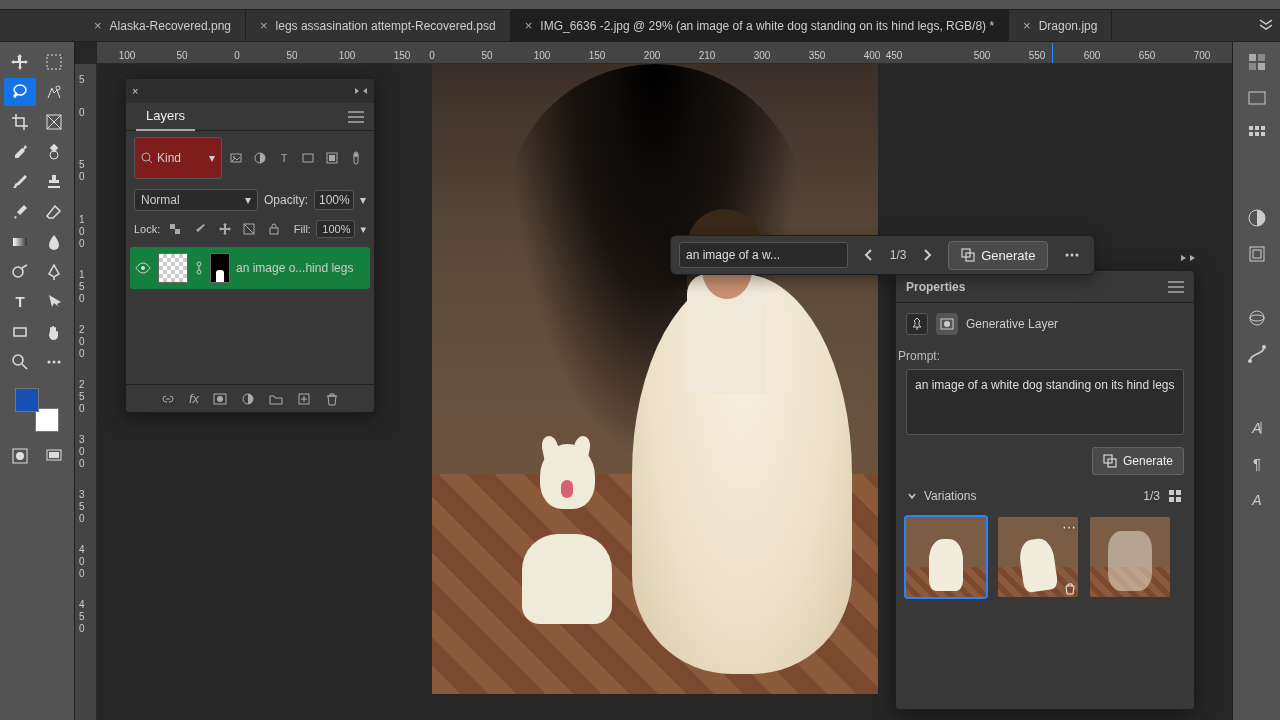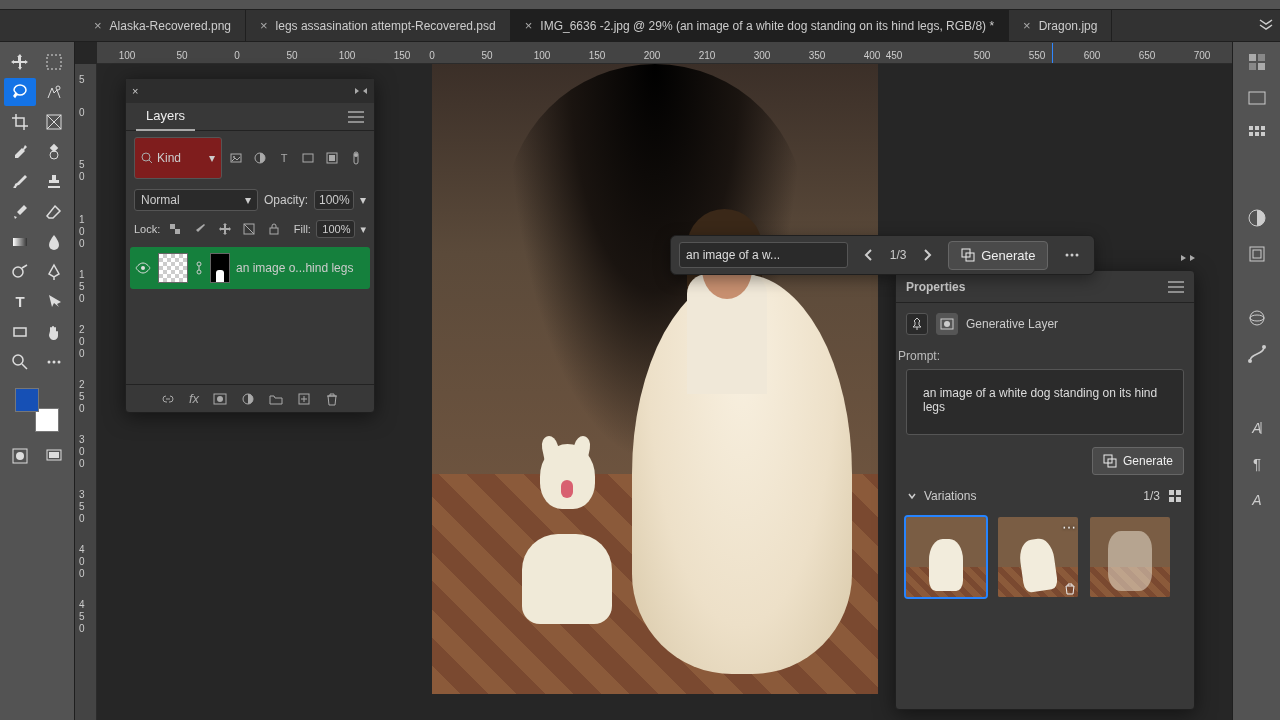--- a/index.html
+++ b/index.html
@@ -68,21 +68,21 @@
 .mask-thumb { width:20px; height:30px; background:#000; border:1px solid #666; display:flex; align-items:flex-end; justify-content:center;}
 .mask-thumb .bit { width:8px; height:12px; background:#fff; border-radius:3px 3px 0 0;}
 .layer-ftr { position:absolute; bottom:0; left:0; right:0; height:28px; border-top:1px solid #222; display:flex; align-items:center; justify-content:center; gap:14px; color:#aaa; font-size:13px;}
 .lock-ic { color:#aaa; }
 .props-panel { top:270px; left:895px; width:300px; height:440px; }
 .props-hdr { height:32px; display:flex; align-items:center; padding:0 10px; font-weight:600; border-bottom:1px solid #222;}
 .props-menuic { margin-left:auto;}
 .genlayer-row { display:flex; align-items:center; gap:8px; padding:10px; }
 .genlayer-ic { width:22px; height:22px; background:#2a2a2a; border:1px solid #555; border-radius:3px; display:flex; align-items:center; justify-content:center;}
 .prompt-label { padding:4px 2px 6px; font-size:12px; color:#bbb;}
-.prompt-box { margin:0 10px; background:#2b2b2b; border:1px solid #555; border-radius:3px; padding:16px; height:66px; font-size:12px; color:#ddd;}
+.prompt-box { margin:0 10px; background:#2b2b2b; border:1px solid #555; border-radius:3px; padding:8px; height:66px; font-size:12px; color:#ddd;}
 .gen-btn2 { margin:12px 10px 0 auto; display:flex; align-items:center; gap:6px; background:#4a4a4a; border:1px solid #666; color:#eee; padding:6px 10px; border-radius:3px; width:fit-content; cursor:pointer;}
 .var-hdr { display:flex; align-items:center; padding:12px 10px 8px; gap:6px; }
 .var-hdr .count { margin-left:auto; font-size:12px; }
 .var-grid-ic { width:18px; height:18px; display:flex; align-items:center; justify-content:center;}
 .var-row { display:flex; gap:12px; padding:4px 10px;}
 .var-thumb { width:80px; height:80px; background:#7a5d44; border-radius:2px; position:relative; overflow:hidden;}
 .var-thumb.sel { outline:2px solid #2684ff; }
 .var-thumb .vd { position:absolute; bottom:6px; left:50%; transform:translateX(-50%); width:34px; height:52px; background:#f2ecdc; border-radius:40% 40% 20% 20%;}
 .var-thumb .vf { position:absolute; bottom:0; left:0; right:0; height:30px; background:repeating-linear-gradient(45deg,#8b5a3a 0,#8b5a3a 6px,#7a4930 6px,#7a4930 12px);}
 .var-more { position:absolute; top:2px; right:2px; font-size:14px; color:#eee; text-shadow:0 0 3px #000;}

